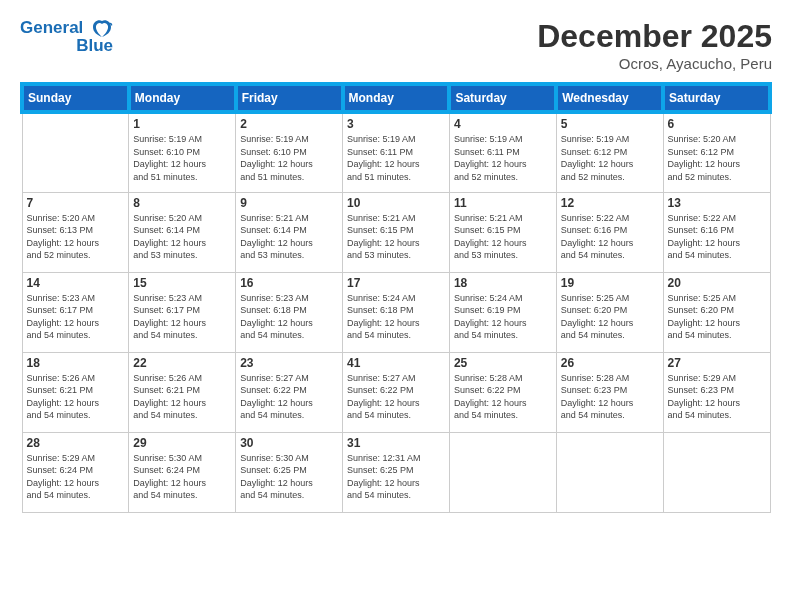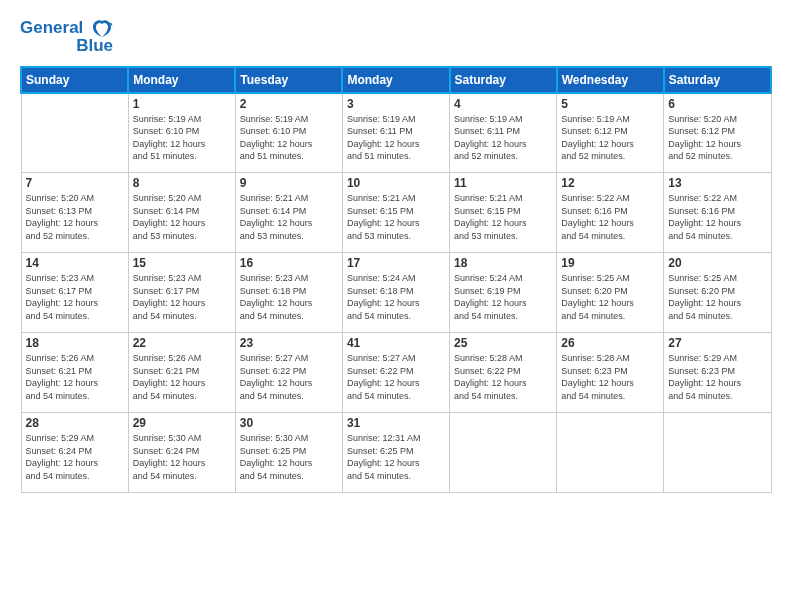--- a/index.html
+++ b/index.html
@@ -39,21 +39,21 @@
       border-collapse: collapse;
       table-layout: fixed;
     }
     thead tr th {
       background: #1565c0;
       color: #fff;
       font-size: 12px;
       font-weight: bold;
       padding: 5px 4px;
       text-align: left;
-      border: 2px solid #0ea5e9;
+      border: 4px solid #0ea5e9;
     }
     tbody tr td {
       border: 1px solid #ccc;
       vertical-align: top;
       padding: 3px 4px;
       font-size: 9.5px;
       color: #333;
       height: 80px;
     }
     tbody tr td .day-num {
@@ -103,28 +103,32 @@
           <div class="logo-line1"><span>General</span>
             <svg style="display:inline;vertical-align:middle;margin-left:3px;" width="22" height="20" viewBox="0 0 22 20">
               <path d="M11 2 C14 0, 20 2, 20 8 C20 13, 16 16, 11 18 C11 18, 18 12, 17 7 C16 4, 13 3, 11 5 C9 3, 6 4, 5 7 C4 12, 11 18, 11 18 C6 16, 2 13, 2 8 C2 2, 8 0, 11 2Z" fill="#1a6db5"></path>
               <path d="M18 4 C20 3, 22 5, 21 7 C20 6, 19 5, 18 4Z" fill="#1a6db5"></path>
             </svg>
           </div>
           <div class="logo-line2">Blue</div>
         </div>
       </div>
     </div>
+    <div class="title-block">
+      <div class="month-title">December 2025</div>
+      <div class="subtitle">Ocros, Ayacucho, Peru</div>
+    </div>
   </div>
 
   <table>
     <thead>
       <tr>
         <th>Sunday</th>
         <th>Monday</th>
-        <th>Tuesday</th>
+        <th>Friday</th>
         <th>Monday</th>
         <th>Saturday</th>
         <th>Wednesday</th>
         <th>Saturday</th>
       </tr>
     </thead>
     <tbody id="calendar-body">
     <tr>
           <td class="empty"></td>
           <td>

